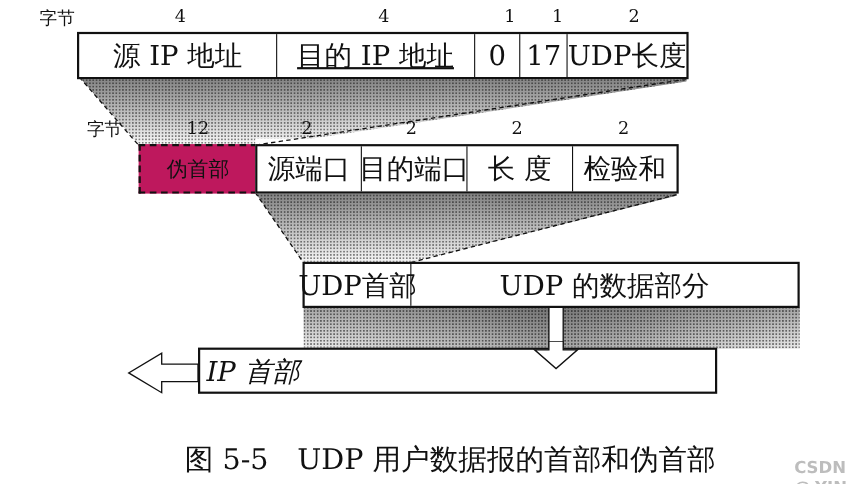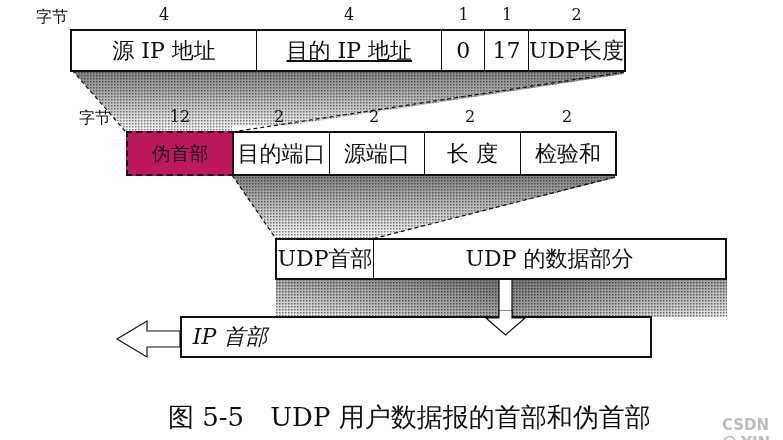--- a/index.html
+++ b/index.html
@@ -1,21 +1,21 @@
 <!DOCTYPE html>
 <html><head>
 <meta charset="utf-8">
 <style>
   html, body { margin:0; padding:0; background:#ffffff; }
   body { width:783px; height:440px; position:relative; overflow:hidden;
          font-family:"DejaVu Serif","Liberation Serif",serif; color:#111; }
   .abs { position:absolute; }
   .lbl { position:absolute; font-size:16px; text-align:center; line-height:22px; }
   .row { position:absolute; display:flex; border:2px solid #111; background:#fff; box-sizing:border-box; }
-  .cell { box-sizing:border-box; border-right:1.5px solid #111; display:flex; align-items:center; justify-content:center; font-size:22px; white-space:nowrap; }
+  .cell { box-sizing:border-box; border-right:1.5px solid #111; display:flex; align-items:center; justify-content:center; font-size:25px; white-space:nowrap; }
   .cell:last-child { border-right:none; }
   svg.bg { position:absolute; left:0; top:0; }
   .caption { position:absolute; left:168px; top:400px; font-size:26px; white-space:nowrap; }
   .watermark { position:absolute; left:722px; top:416px; font-family:"DejaVu Sans","Liberation Sans",sans-serif; font-size:15px; color:#bdbdbd;font-weight:bold; }
   .pseudo { position:absolute; border:2px dashed #111; box-sizing:border-box; display:flex; align-items:center; justify-content:center; font-size:19px; background:#be185d; }
 </style>
 </head>
 <body>
 
 <svg class="bg" width="783" height="440">
@@ -82,22 +82,22 @@
 <div class="lbl" style="left:74px;top:107px;width:42px;">字节</div>
 <div class="lbl" style="left:128px;top:106px;width:104px;">12</div>
 <div class="lbl" style="left:232px;top:106px;width:94px;">2</div>
 <div class="lbl" style="left:326px;top:106px;width:96px;">2</div>
 <div class="lbl" style="left:422px;top:106px;width:96px;">2</div>
 <div class="lbl" style="left:518px;top:106px;width:98px;">2</div>
 
 <div class="pseudo" style="left:126px;top:131px;width:108px;height:45px;">伪首部</div>
 
 <div class="row" style="left:232px;top:131px;width:385px;height:45px;">
+  <div class="cell" style="width:95px;">源端口</div>
   <div class="cell" style="width:96px;">目的端口</div>
-  <div class="cell" style="width:95px;">源端口</div>
   <div class="cell" style="width:96px;">长 度</div>
   <div class="cell" style="flex:1;">检验和</div>
 </div>
 
 <div class="row" style="left:275px;top:238px;width:452px;height:42px;">
   <div class="cell" style="width:97px;">UDP首部</div>
   <div class="cell" style="flex:1;">UDP 的数据部分</div>
 </div>
 
 <div class="row" style="left:180px;top:316px;width:472px;height:42px;font-style:italic;">

